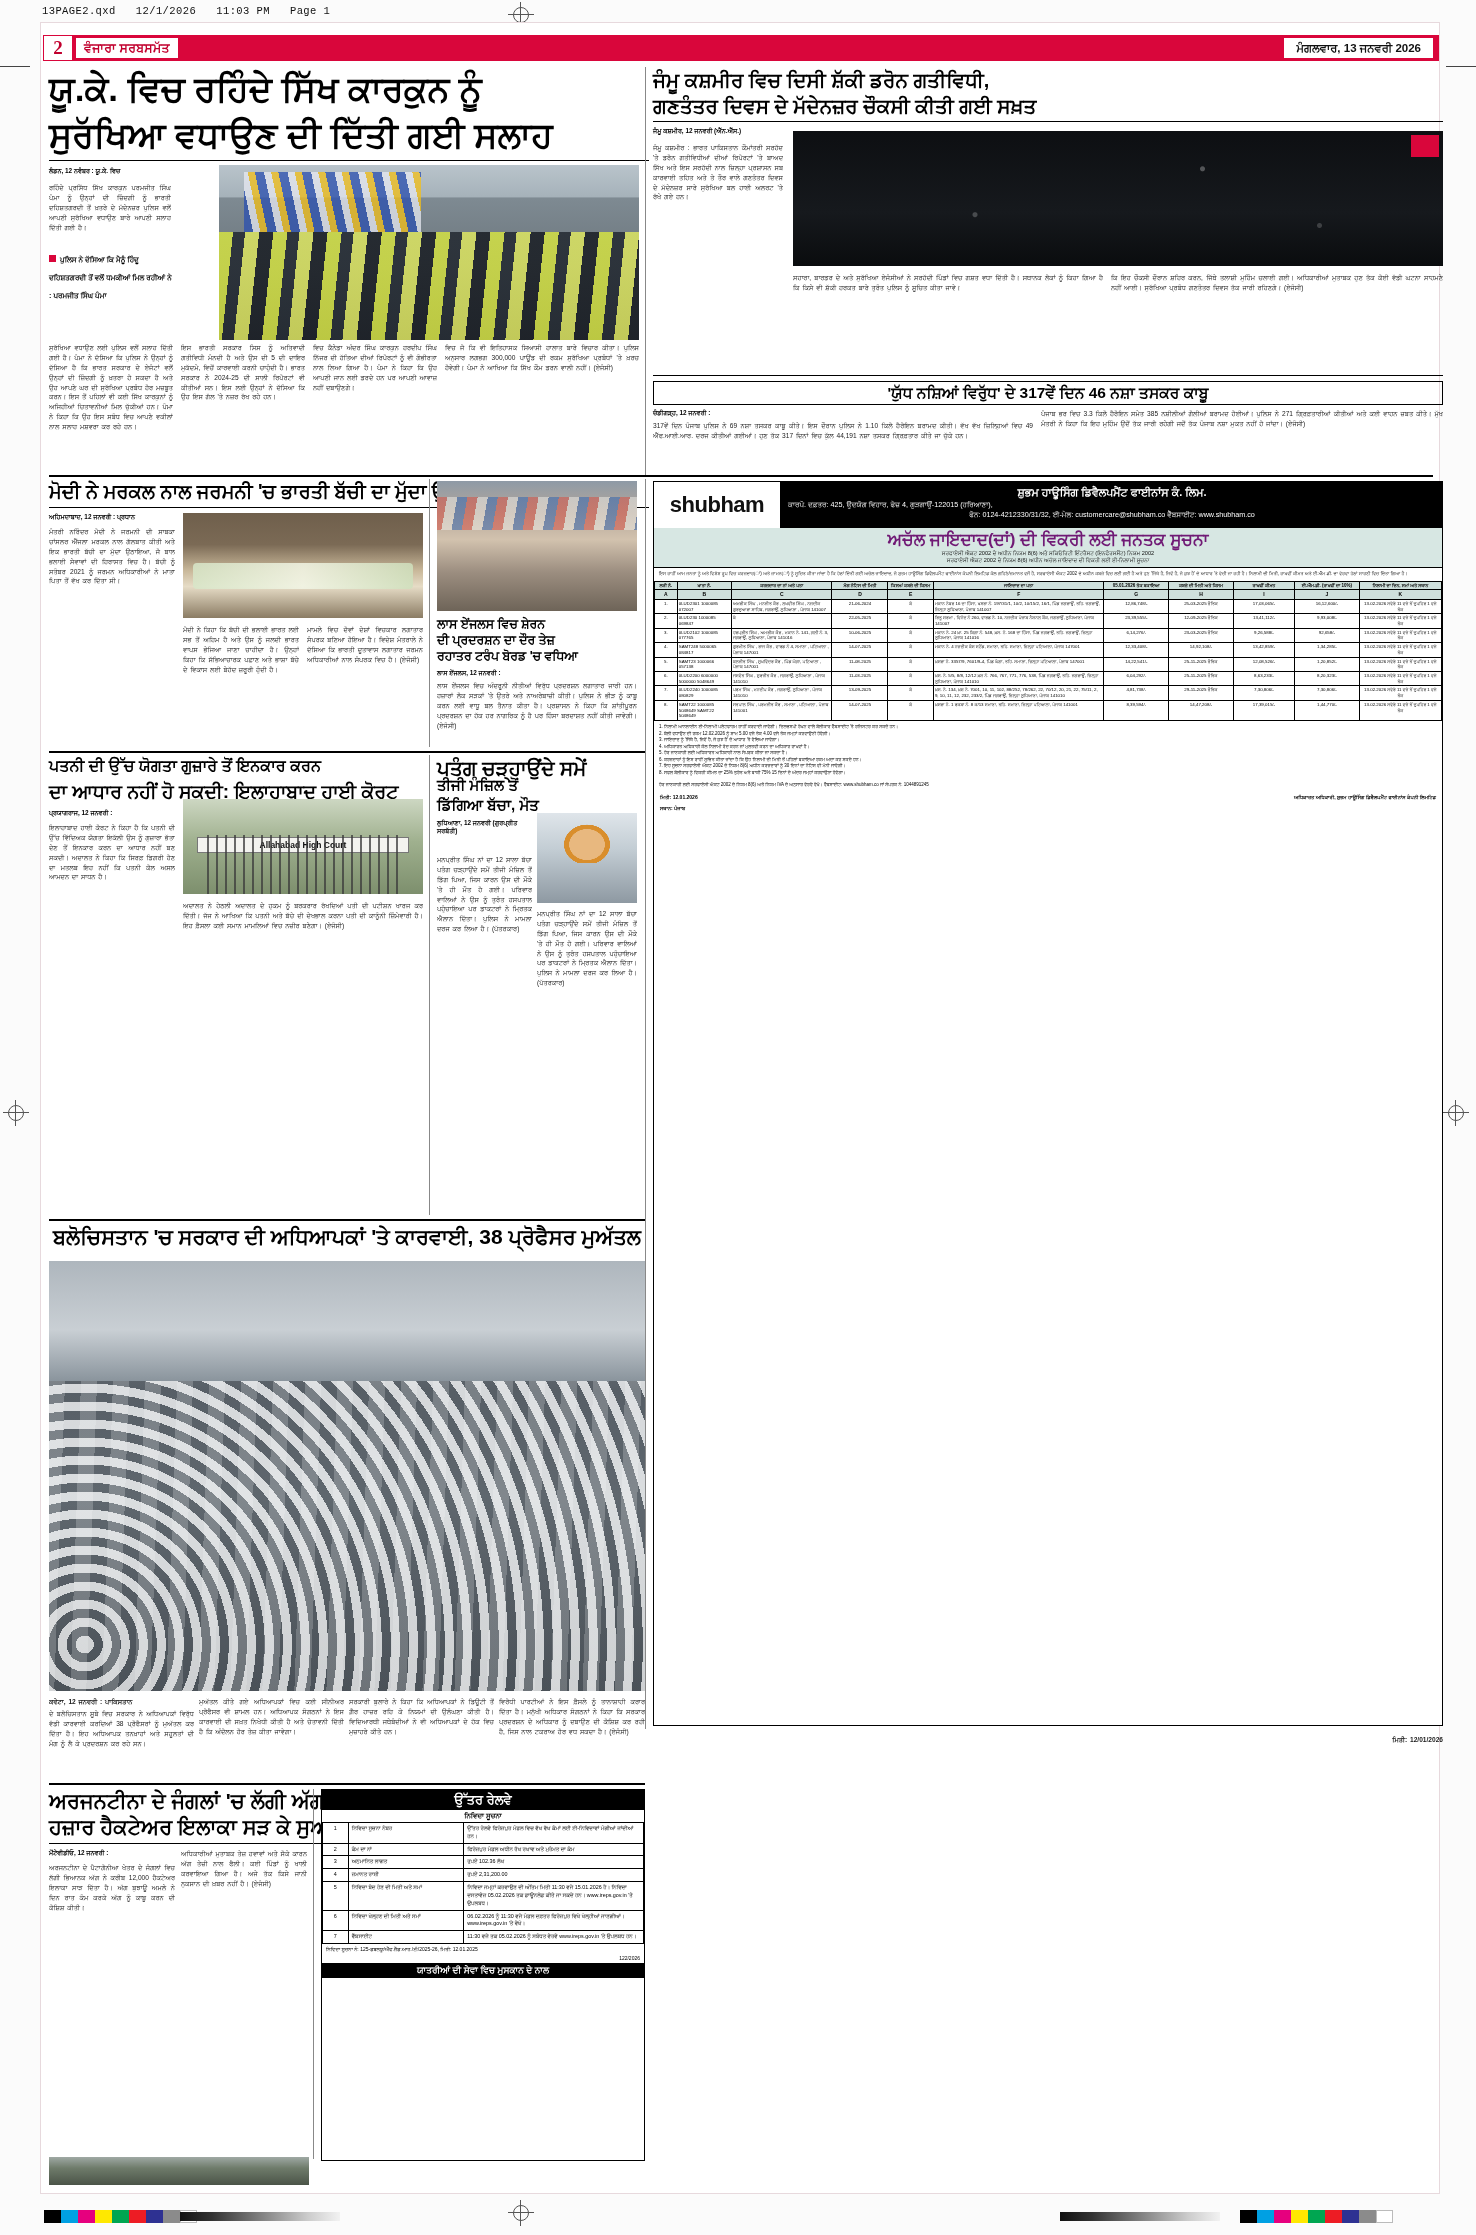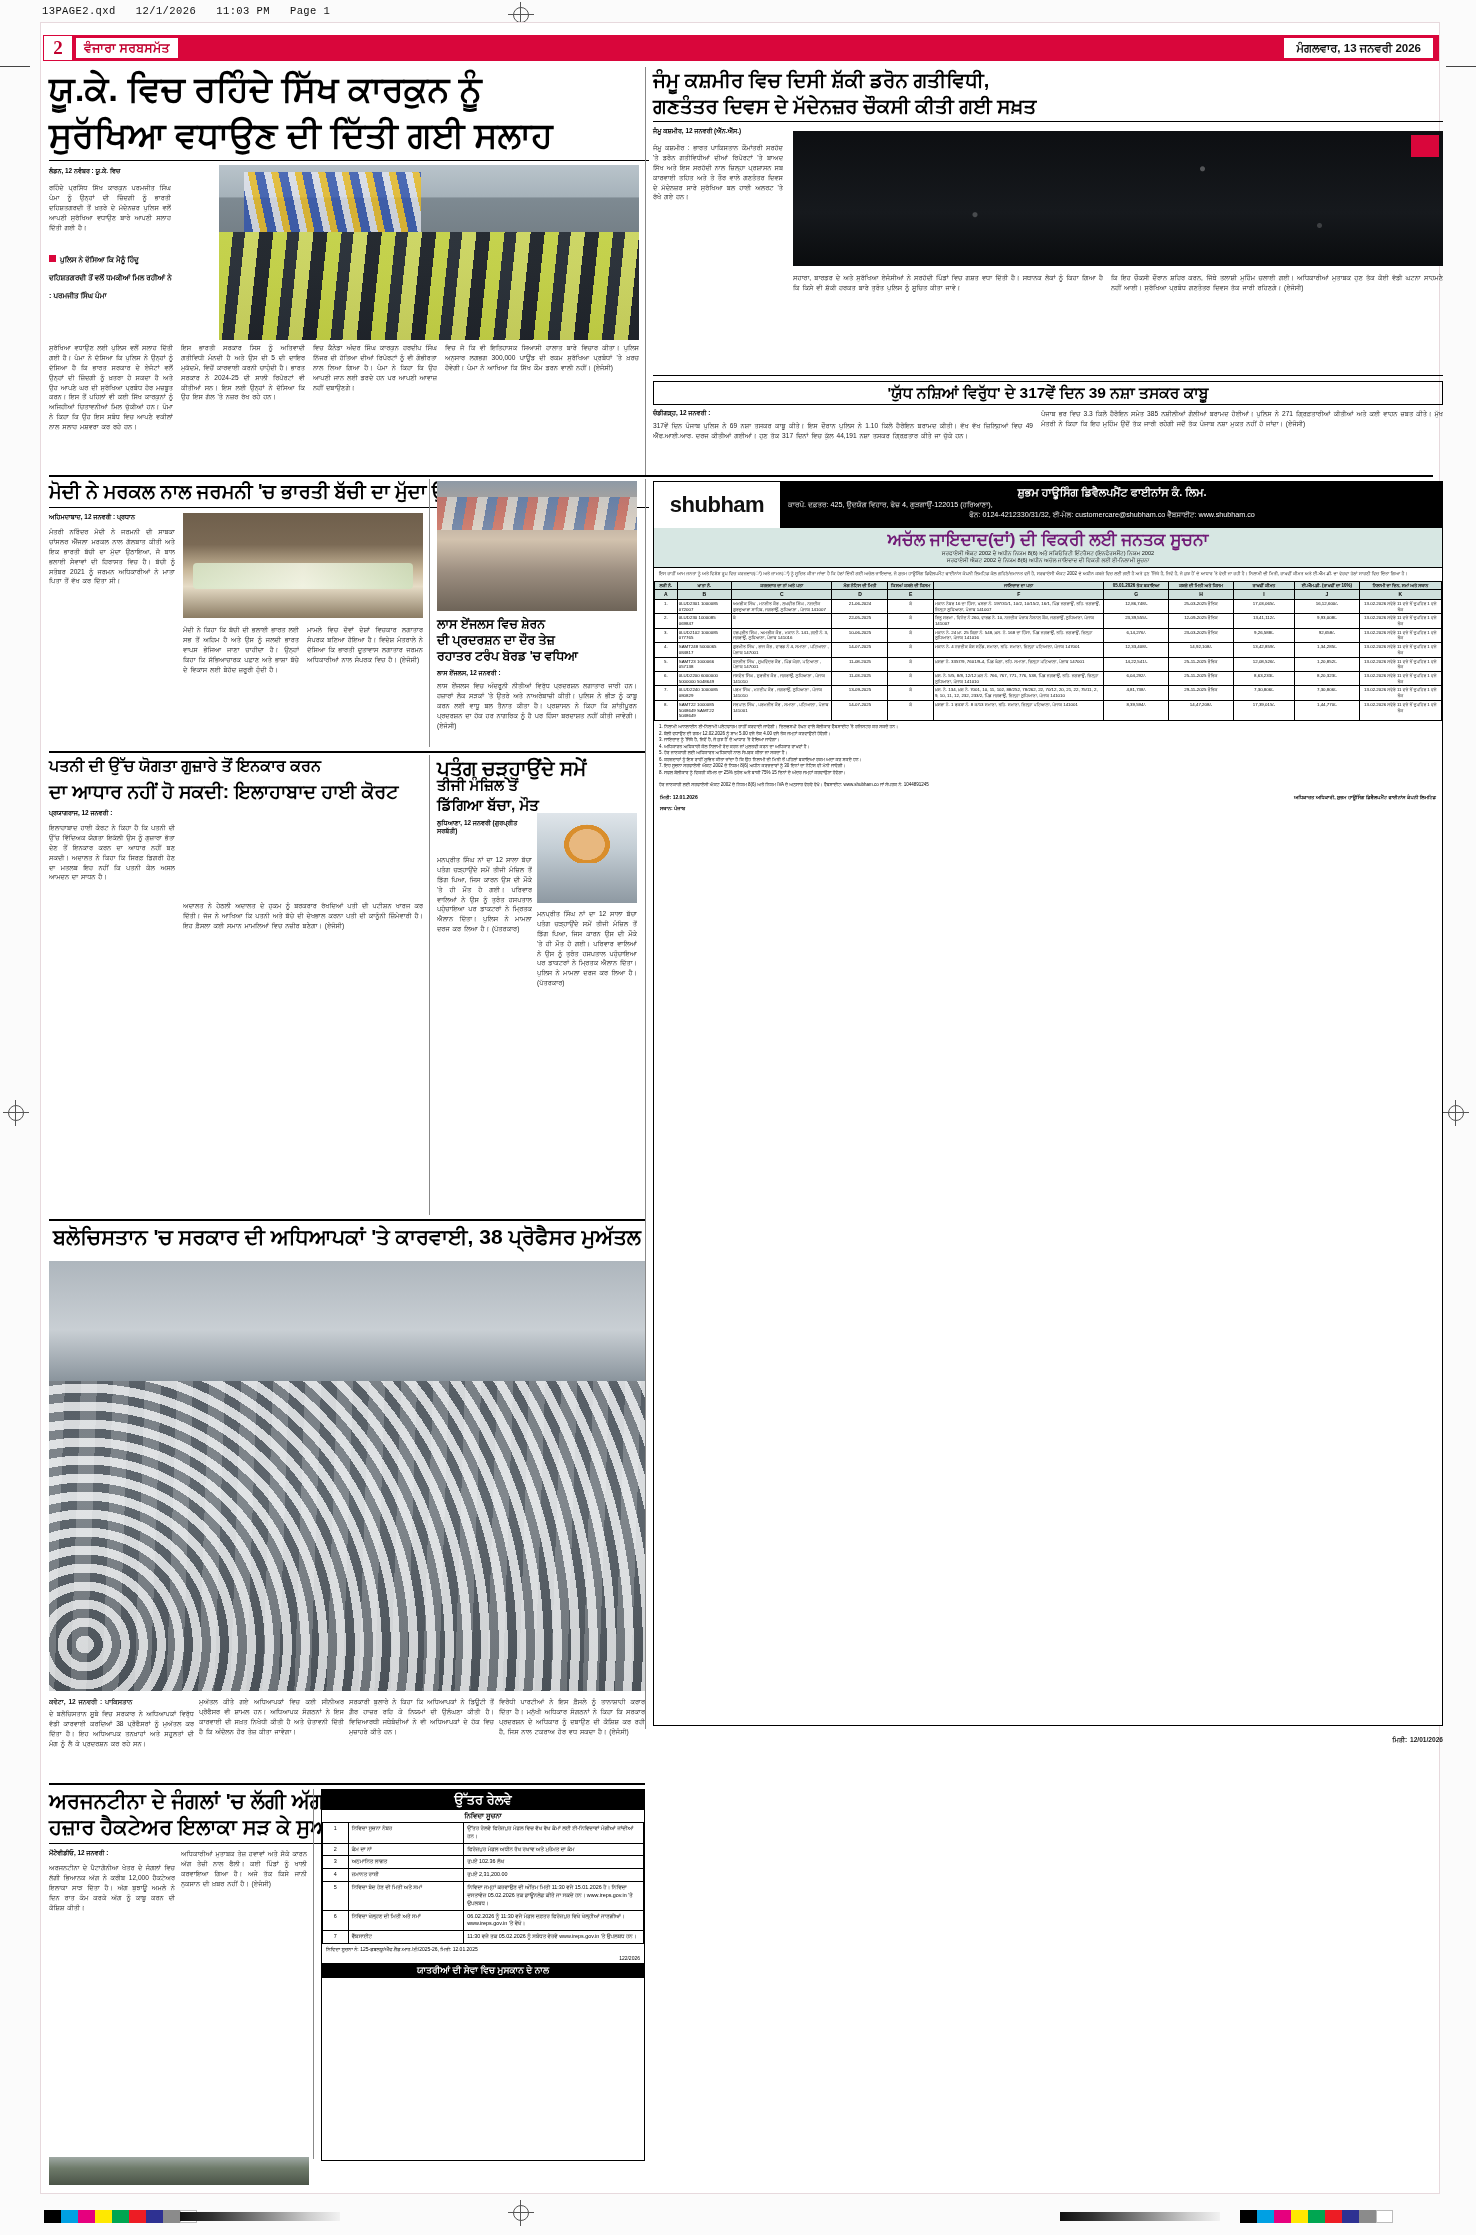--- a/index.html
+++ b/index.html
@@ -287,21 +287,21 @@
 
     <div class="photo ph-night" style="left:752px; top:108px; width:650px; height:135px;"></div>
     <div style="position:absolute; left:1370px; top:112px; width:28px; height:22px; background:#d9063b;"></div>
 
     <div class="body-col" style="position:absolute; left:752px; top:250px; width:310px; height:95px;">ਸਹਾਰਾ, ਬਾਰਡਰ ਦੇ ਅਤੇ ਸੁਰੱਖਿਆ ਏਜੰਸੀਆਂ ਨੇ ਸਰਹੱਦੀ ਪਿੰਡਾਂ ਵਿਚ ਗਸ਼ਤ ਵਧਾ ਦਿੱਤੀ ਹੈ। ਸਥਾਨਕ ਲੋਕਾਂ ਨੂੰ ਕਿਹਾ ਗਿਆ ਹੈ ਕਿ ਕਿਸੇ ਵੀ ਸ਼ੱਕੀ ਹਰਕਤ ਬਾਰੇ ਤੁਰੰਤ ਪੁਲਿਸ ਨੂੰ ਸੂਚਿਤ ਕੀਤਾ ਜਾਵੇ।</div>
     <div class="body-col" style="position:absolute; left:1070px; top:250px; width:332px; height:95px;">ਕਿ ਇਹ ਚੌਕਸੀ ਦੌਰਾਨ ਸ਼ਹਿਰ ਕਰਨ, ਜਿੱਥੇ ਤਲਾਸ਼ੀ ਮੁਹਿੰਮ ਚਲਾਈ ਗਈ। ਅਧਿਕਾਰੀਆਂ ਮੁਤਾਬਕ ਹੁਣ ਤੱਕ ਕੋਈ ਵੱਡੀ ਘਟਨਾ ਸਾਹਮਣੇ ਨਹੀਂ ਆਈ। ਸੁਰੱਖਿਆ ਪ੍ਰਬੰਧ ਗਣਤੰਤਰ ਦਿਵਸ ਤੱਕ ਜਾਰੀ ਰਹਿਣਗੇ। (ਏਜੰਸੀ)</div>
 
     <div class="rule" style="position:absolute; left:612px; top:352px; width:790px; height:1px;"></div>
 
     <div style="position:absolute; left:612px; top:358px; width:790px; height:24px; border:1px solid #000; display:flex; align-items:center; justify-content:center;">
-      <span class="hl" style="font-size:15.5px;">'ਯੁੱਧ ਨਸ਼ਿਆਂ ਵਿਰੁੱਧ' ਦੇ 317ਵੇਂ ਦਿਨ 39 ਨਸ਼ਾ ਤਸਕਰ ਕਾਬੂ</span>
+      <span class="hl" style="font-size:15.5px;">'ਯੁੱਧ ਨਸ਼ਿਆਂ ਵਿਰੁੱਧ' ਦੇ 317ਵੇਂ ਦਿਨ 46 ਨਸ਼ਾ ਤਸਕਰ ਕਾਬੂ</span>
     </div>
     <div class="byline" style="position:absolute; left:612px; top:386px; width:140px;">ਚੰਡੀਗੜ੍ਹ, 12 ਜਨਵਰੀ :</div>
     <div class="body-col" style="position:absolute; left:612px; top:398px; width:380px; height:62px;">317ਵੇਂ ਦਿਨ ਪੰਜਾਬ ਪੁਲਿਸ ਨੇ 69 ਨਸ਼ਾ ਤਸਕਰ ਕਾਬੂ ਕੀਤੇ। ਇਸ ਦੌਰਾਨ ਪੁਲਿਸ ਨੇ 1.10 ਕਿਲੋ ਹੈਰੋਇਨ ਬਰਾਮਦ ਕੀਤੀ। ਵੱਖ ਵੱਖ ਜ਼ਿਲ੍ਹਿਆਂ ਵਿਚ 49 ਐੱਫ.ਆਈ.ਆਰ. ਦਰਜ ਕੀਤੀਆਂ ਗਈਆਂ। ਹੁਣ ਤੱਕ 317 ਦਿਨਾਂ ਵਿਚ ਕੁੱਲ 44,191 ਨਸ਼ਾ ਤਸਕਰ ਗ੍ਰਿਫ਼ਤਾਰ ਕੀਤੇ ਜਾ ਚੁੱਕੇ ਹਨ।</div>
     <div class="body-col" style="position:absolute; left:1000px; top:386px; width:402px; height:74px;">ਪੰਜਾਬ ਭਰ ਵਿਚ 3.3 ਕਿਲੋ ਹੈਰੋਇਨ ਸਮੇਤ 385 ਨਸ਼ੀਲੀਆਂ ਗੋਲੀਆਂ ਬਰਾਮਦ ਹੋਈਆਂ। ਪੁਲਿਸ ਨੇ 271 ਗ੍ਰਿਫ਼ਤਾਰੀਆਂ ਕੀਤੀਆਂ ਅਤੇ ਕਈ ਵਾਹਨ ਜ਼ਬਤ ਕੀਤੇ। ਮੁੱਖ ਮੰਤਰੀ ਨੇ ਕਿਹਾ ਕਿ ਇਹ ਮੁਹਿੰਮ ਉਦੋਂ ਤੱਕ ਜਾਰੀ ਰਹੇਗੀ ਜਦੋਂ ਤੱਕ ਪੰਜਾਬ ਨਸ਼ਾ ਮੁਕਤ ਨਹੀਂ ਹੋ ਜਾਂਦਾ। (ਏਜੰਸੀ)</div>
 
     <div class="rule" style="position:absolute; left:8px; top:452px; width:1384px; height:2px;"></div>
 
     <div class="hl" style="position:absolute; left:8px; top:458px; width:600px; font-size:19.5px;">ਮੋਦੀ ਨੇ ਮਰਕਲ ਨਾਲ ਜਰਮਨੀ 'ਚ ਭਾਰਤੀ ਬੱਚੀ ਦਾ ਮੁੱਦਾ ਉਠਾਇਆ</div>
     <div class="rule" style="position:absolute; left:8px; top:484px; width:600px; height:1px;"></div>
 
@@ -512,20 +512,23 @@
       </div>
     </div>
 
     <div class="rule" style="position:absolute; left:8px; top:728px; width:596px; height:2px;"></div>
 
     <div class="hl" style="position:absolute; left:8px; top:734px; width:400px; font-size:16px;">ਪਤਨੀ ਦੀ ਉੱਚ ਯੋਗਤਾ ਗੁਜ਼ਾਰੇ ਤੋਂ ਇਨਕਾਰ ਕਰਨ</div>
     <div class="hl" style="position:absolute; left:8px; top:758px; width:400px; font-size:19px;">ਦਾ ਆਧਾਰ ਨਹੀਂ ਹੋ ਸਕਦੀ: ਇਲਾਹਾਬਾਦ ਹਾਈ ਕੋਰਟ</div>
 
     <div class="byline" style="position:absolute; left:8px; top:786px; width:126px;">ਪ੍ਰਯਾਗਰਾਜ, 12 ਜਨਵਰੀ :</div>
 
+    <div class="photo ph-gate" style="left:142px; top:776px; width:240px; height:95px;">
+      <div class="caption-strip">Allahabad High Court</div>
+    </div>
 
     <div class="body-col" style="position:absolute; left:8px; top:800px; width:126px; height:390px;">ਇਲਾਹਾਬਾਦ ਹਾਈ ਕੋਰਟ ਨੇ ਕਿਹਾ ਹੈ ਕਿ ਪਤਨੀ ਦੀ ਉੱਚ ਵਿੱਦਿਅਕ ਯੋਗਤਾ ਇਕੱਲੀ ਉਸ ਨੂੰ ਗੁਜ਼ਾਰਾ ਭੱਤਾ ਦੇਣ ਤੋਂ ਇਨਕਾਰ ਕਰਨ ਦਾ ਆਧਾਰ ਨਹੀਂ ਬਣ ਸਕਦੀ। ਅਦਾਲਤ ਨੇ ਕਿਹਾ ਕਿ ਸਿਰਫ਼ ਡਿਗਰੀ ਹੋਣ ਦਾ ਮਤਲਬ ਇਹ ਨਹੀਂ ਕਿ ਪਤਨੀ ਕੋਲ ਅਸਲ ਆਮਦਨ ਦਾ ਸਾਧਨ ਹੈ।</div>
     <div class="body-col" style="position:absolute; left:142px; top:878px; width:240px; height:312px;">ਅਦਾਲਤ ਨੇ ਹੇਠਲੀ ਅਦਾਲਤ ਦੇ ਹੁਕਮ ਨੂੰ ਬਰਕਰਾਰ ਰੱਖਦਿਆਂ ਪਤੀ ਦੀ ਪਟੀਸ਼ਨ ਖਾਰਜ ਕਰ ਦਿੱਤੀ। ਜੱਜ ਨੇ ਆਖਿਆ ਕਿ ਪਤਨੀ ਅਤੇ ਬੱਚੇ ਦੀ ਦੇਖਭਾਲ ਕਰਨਾ ਪਤੀ ਦੀ ਕਾਨੂੰਨੀ ਜ਼ਿੰਮੇਵਾਰੀ ਹੈ। ਇਹ ਫ਼ੈਸਲਾ ਕਈ ਸਮਾਨ ਮਾਮਲਿਆਂ ਵਿਚ ਨਜ਼ੀਰ ਬਣੇਗਾ। (ਏਜੰਸੀ)</div>
 
     <div class="hair" style="position:absolute; left:388px; top:732px; width:1px; height:460px;"></div>
 
     <div class="hl" style="position:absolute; left:396px; top:734px; width:205px; font-size:20px;">ਪਤੰਗ ਚੜ੍ਹਾਉਂਦੇ ਸਮੇਂ</div>
     <div class="hl" style="position:absolute; left:396px; top:754px; width:205px; font-size:15px;">ਤੀਜੀ ਮੰਜ਼ਿਲ ਤੋਂ</div>
     <div class="hl" style="position:absolute; left:396px; top:774px; width:205px; font-size:15px;">ਡਿੱਗਿਆ ਬੱਚਾ, ਮੌਤ</div>
 

